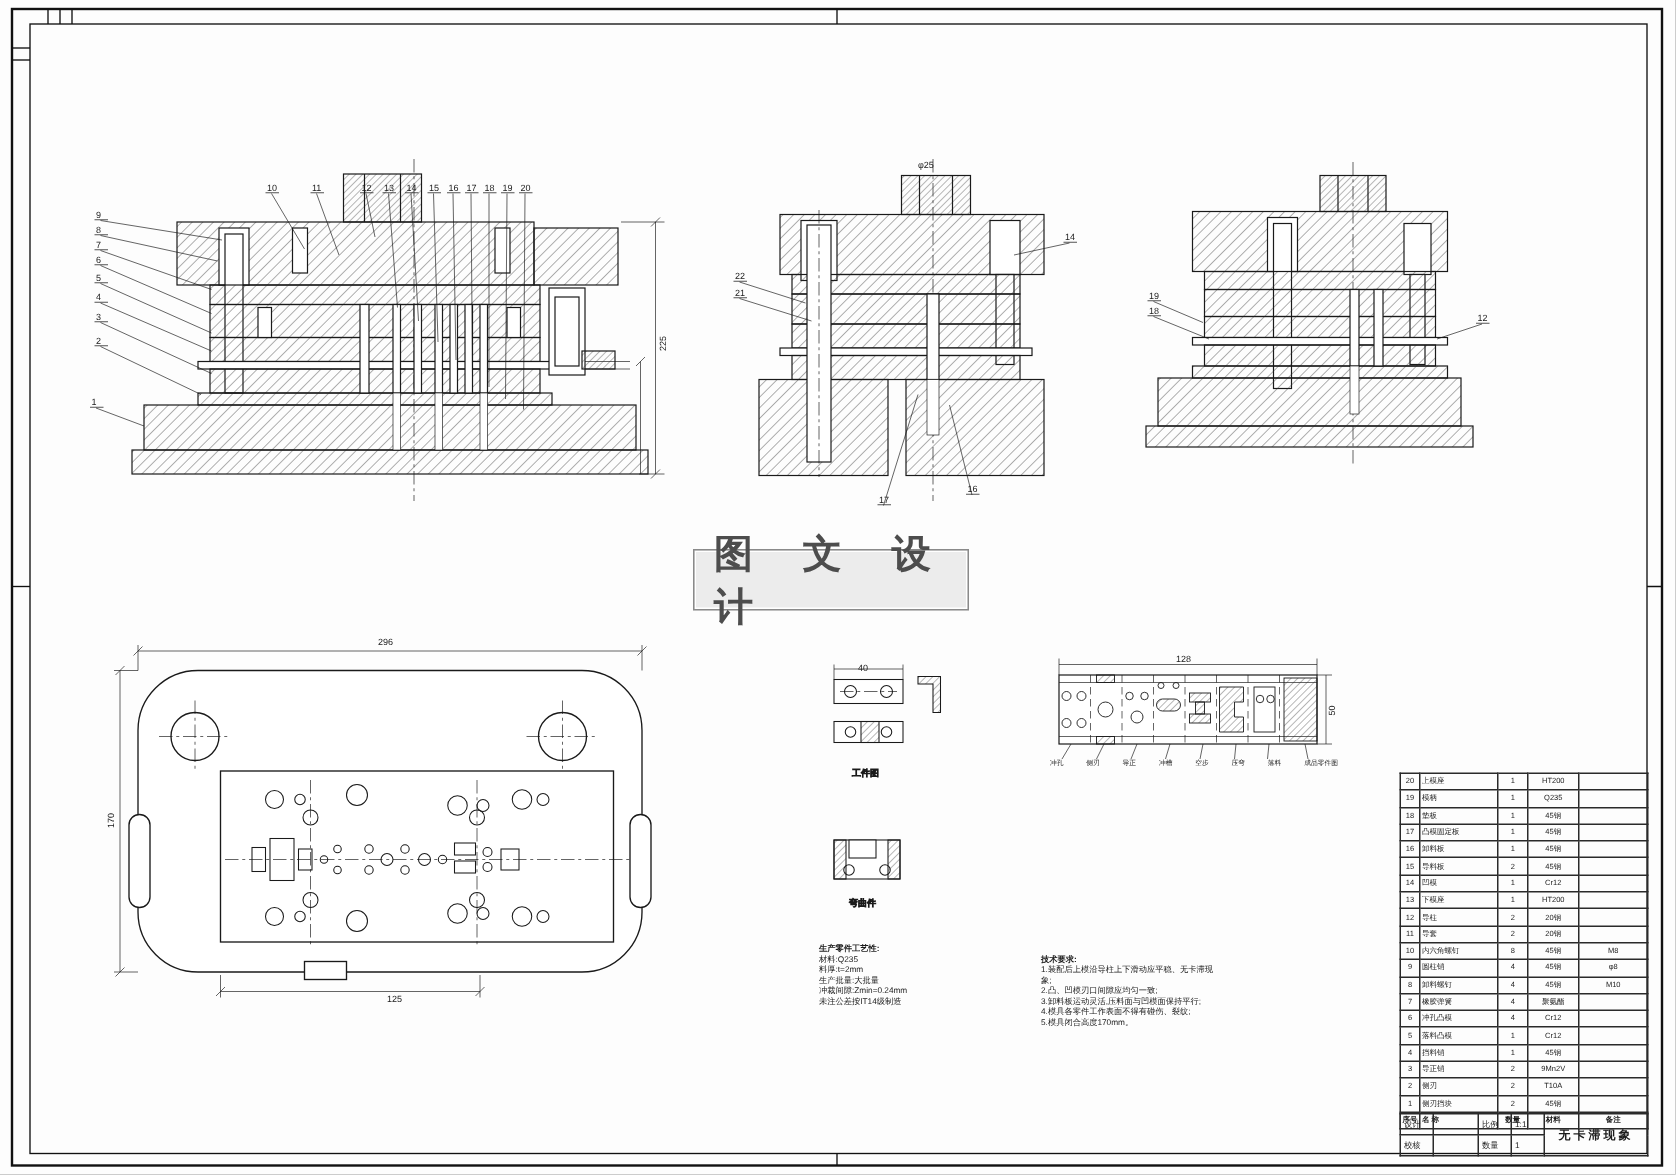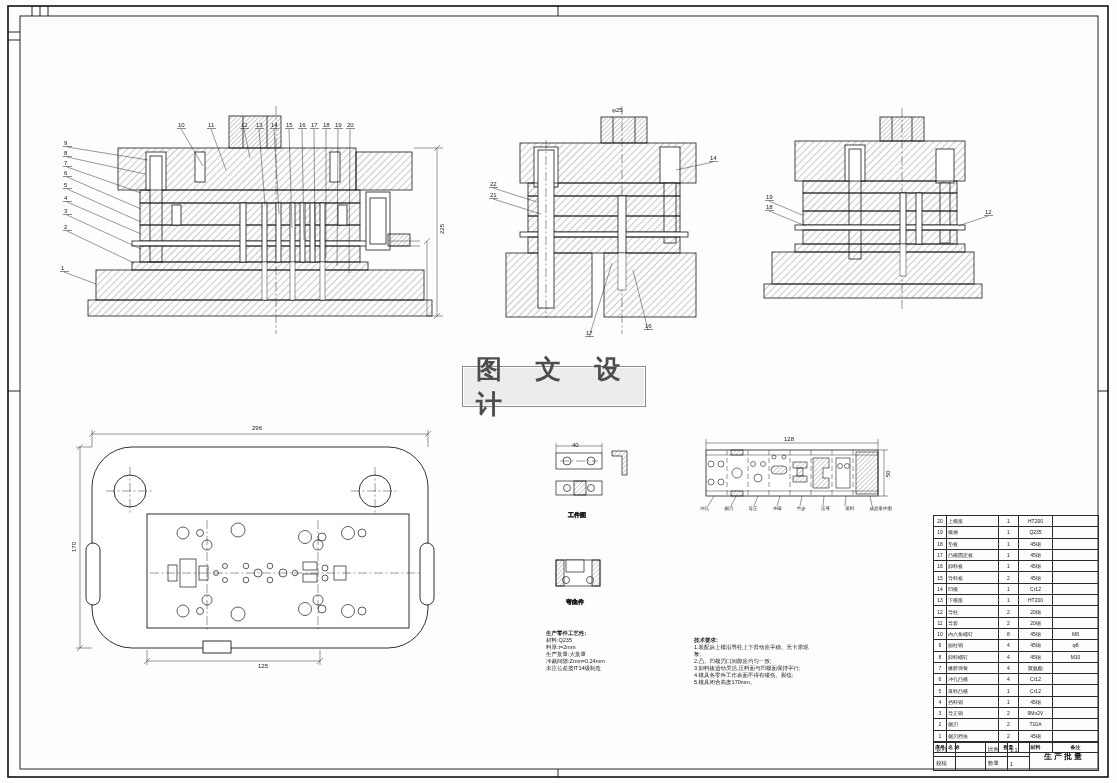--- a/index.html
+++ b/index.html
@@ -617,21 +617,21 @@
         <col style="width:22px">
     <col style="width:22px">
         <col style="width:69px">
   </colgroup>
   <tbody>
         <tr>
     <td>设计</td>
     <td></td>
     <td>比例</td>
     <td>1:1</td>
-    <td rowspan="2" class="big">生产批量</td>
+    <td rowspan="2" class="big">无卡滞现象</td>
   </tr>
   <tr>
     <td>校核</td>
     <td></td>
     <td>数量</td>
     <td>1</td>
   </tr>
 </tbody>
     </table>
 

